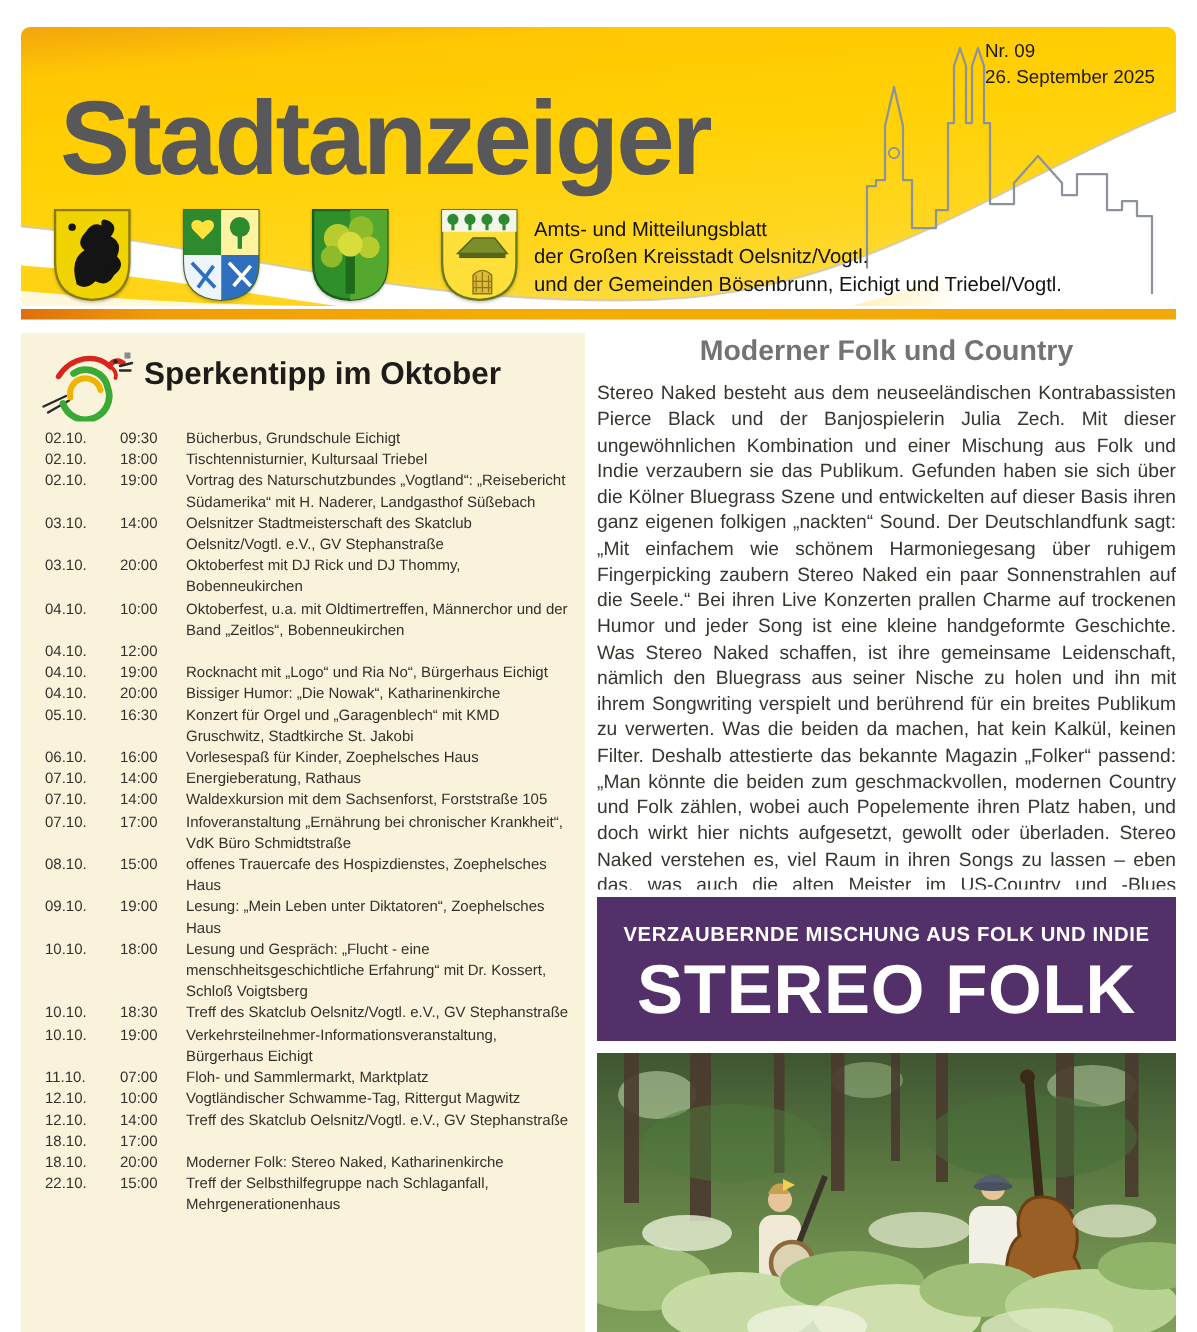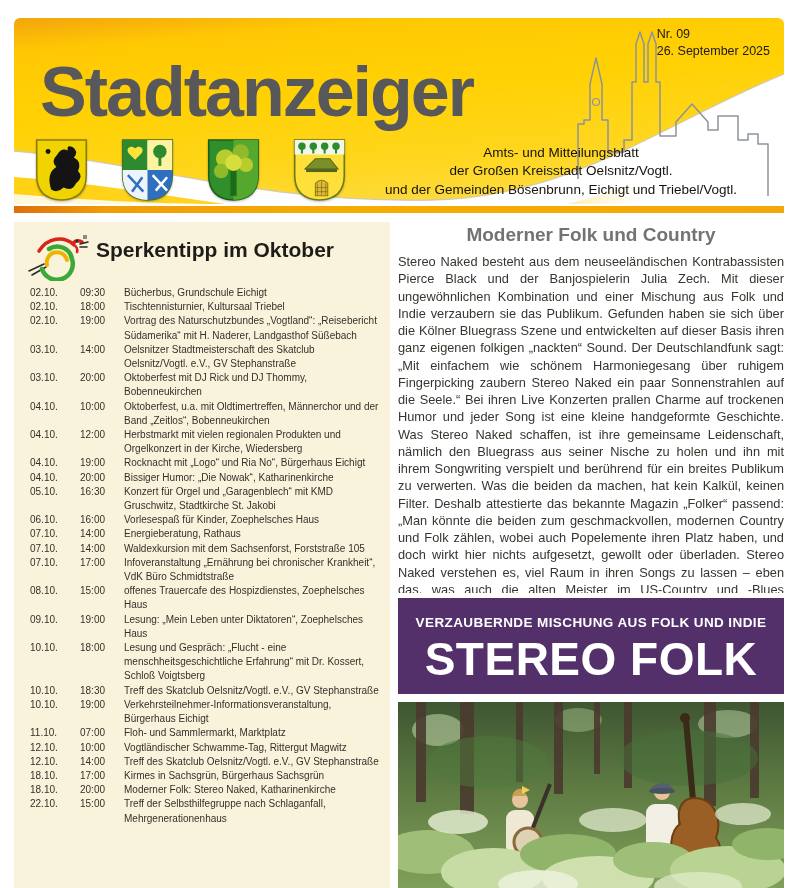--- a/index.html
+++ b/index.html
@@ -9,21 +9,21 @@
   
   .masthead{position:absolute;left:14px;top:18px;width:770px;height:186px;
             border-radius:6px;overflow:hidden;
             background:linear-gradient(175deg,#f3a50d 0%,#ffc803 14%,#ffd103 40%,#ffd61e 70%,#fbde55 100%);}
   .masthead svg.wave{position:absolute;left:0;top:0;width:100%;height:100%;}
   .masthead svg.sky{position:absolute;right:4px;top:6px;}
   .mast-title{position:absolute;left:26px;top:34px;margin:0;font-size:70px;font-weight:bold;
               color:#58585a;letter-spacing:-2px;}
   .issue{position:absolute;right:14px;top:8px;text-align:left;font-size:12.5px;
          line-height:17px;color:#1d1a17;font-weight:500;}
-  .subtitle{position:absolute;right:18px;bottom:5px;width:410px;text-align:center;
+  .subtitle{position:absolute;right:18px;bottom:5px;width:410px;text-align:left;
             font-size:13.5px;line-height:18.5px;color:#15120f;}
   .crests{position:absolute;left:20px;bottom:2px;display:flex;gap:31px;}
   .crests svg{display:block;filter:drop-shadow(0 1px 1px rgba(0,0,0,.25));}
 
   
   .rule{position:absolute;left:14px;top:206px;width:770px;height:7px;
         background:linear-gradient(90deg,#df6f0d 0%,#f09d08 12%,#f5ad02 45%,#f2a80a 100%);}
 
   
   .events-box{position:absolute;left:14px;top:222px;width:376px;height:666px;
@@ -197,21 +197,20 @@
 
         <div class="event-row">
           <span class="d">04.10.</span>
           <span class="t">10:00</span>
           <span class="x">Oktoberfest, u.a. mit Oldtimertreffen, Männerchor und der Band „Zeitlos“, Bobenneukirchen</span>
         </div>
 
         <div class="event-row">
           <span class="d">04.10.</span>
           <span class="t">12:00</span>
-          <span class="x">Herbstmarkt mit vielen regionalen Produkten und Orgelkonzert in der Kirche, Wiedersberg</span>
         </div>
 
         <div class="event-row">
           <span class="d">04.10.</span>
           <span class="t">19:00</span>
           <span class="x">Rocknacht mit „Logo“ und Ria No“, Bürgerhaus Eichigt</span>
         </div>
 
         <div class="event-row">
           <span class="d">04.10.</span>
@@ -293,21 +292,20 @@
 
         <div class="event-row">
           <span class="d">12.10.</span>
           <span class="t">14:00</span>
           <span class="x">Treff des Skatclub Oelsnitz/Vogtl. e.V., GV Stephanstraße</span>
         </div>
 
         <div class="event-row">
           <span class="d">18.10.</span>
           <span class="t">17:00</span>
-          <span class="x">Kirmes in Sachsgrün, Bürgerhaus Sachsgrün</span>
         </div>
 
         <div class="event-row">
           <span class="d">18.10.</span>
           <span class="t">20:00</span>
           <span class="x">Moderner Folk: Stereo Naked, Katharinenkirche</span>
         </div>
 
         <div class="event-row">
           <span class="d">22.10.</span>

